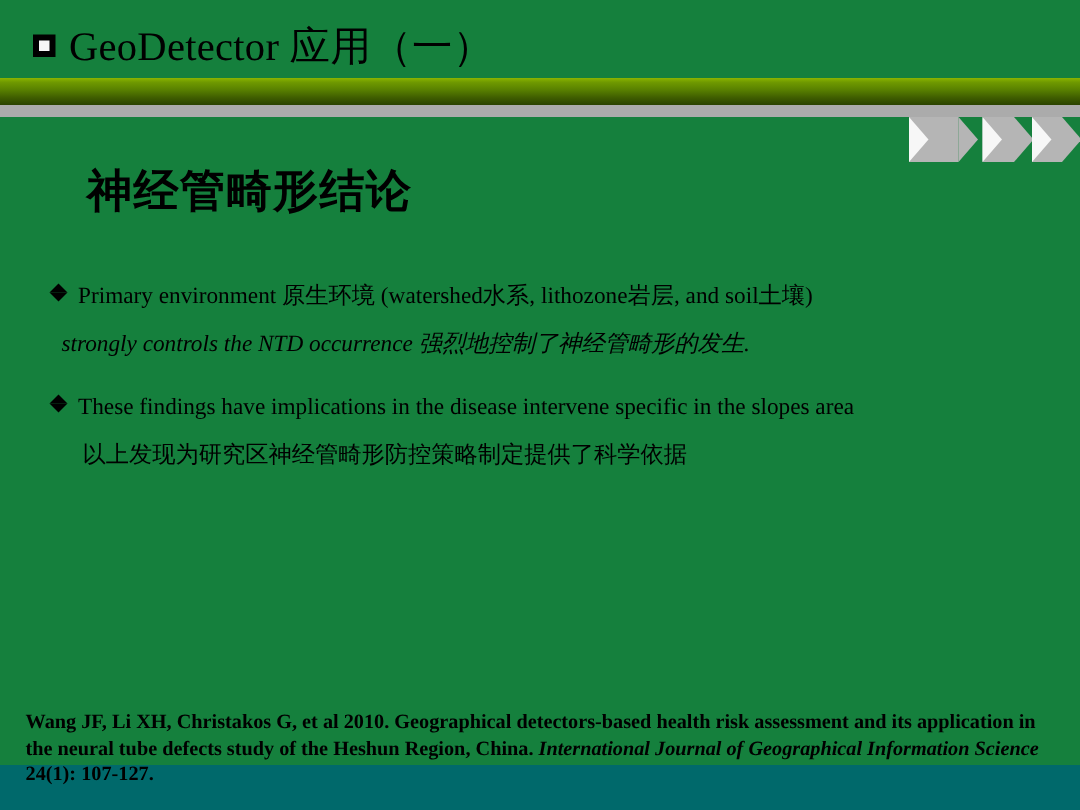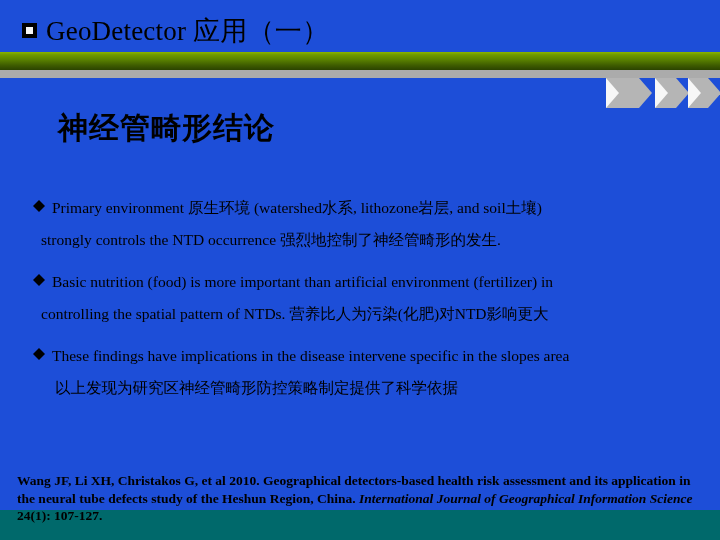--- a/index.html
+++ b/index.html
@@ -13,21 +13,21 @@
     background: #f7f7f7;
     font-family: "Liberation Serif", "DejaVu Serif", serif;
     position: relative;
   }
 
   #slide {
     position: absolute;
     inset: 0;
     width: 720px;
     height: 540px;
-    background: #1d4ed8;
+    background: #15803d;
   }
 
   
   .slide-title {
     position: absolute;
     left: 22px;
     top: 14px;
     font-size: 27px;
     line-height: 34px;
     color: #000000;
@@ -131,34 +131,35 @@
     font-weight: bold;
     color: #000000;
     letter-spacing: 1px;
     white-space: nowrap;
   }
 
   
   .body-block {
     position: absolute;
     left: 33px;
-    top: 192px;
+    top: 182px;
     width: 660px;
   }
   .bullet {
     margin: 0 0 10px 0;
   }
   .bullet-line {
     font-size: 15.5px;
     line-height: 32px;
     color: #000000;
     white-space: nowrap;
   }
   .bullet-line.indent {
     padding-left: 8px;
+    font-style: italic;
   }
   .bullet-line.indent-cn {
     padding-left: 22px;
   }
   .diamond {
     display: inline-block;
     width: 0;
     height: 0;
     border: 6px solid transparent;
     border-bottom-color: #000;
@@ -222,24 +223,20 @@
 
   <div class="subtitle">神经管畸形结论</div>
 
   <div class="body-block">
 
     <div class="bullet">
       <div class="bullet-line"><span class="diamond"></span><span>Primary environment 原生环境 (watershed水系, lithozone岩层, and soil土壤)</span></div>
       <div class="bullet-line indent">strongly controls the NTD occurrence 强烈地控制了神经管畸形的发生.</div>
     </div>
 
-    <div class="bullet">
-      <div class="bullet-line"><span class="diamond"></span><span>Basic nutrition (food) is more important than artificial environment (fertilizer) in</span></div>
-      <div class="bullet-line indent">controlling the spatial pattern of NTDs. 营养比人为污染(化肥)对NTD影响更大</div>
-    </div>
 
     <div class="bullet">
     </div>
 
     <div class="bullet">
       <div class="bullet-line"><span class="diamond"></span><span>These findings have implications in the disease intervene specific in the slopes area</span></div>
       <div class="bullet-line indent-cn">以上发现为研究区神经管畸形防控策略制定提供了科学依据</div>
     </div>
 
   </div>

